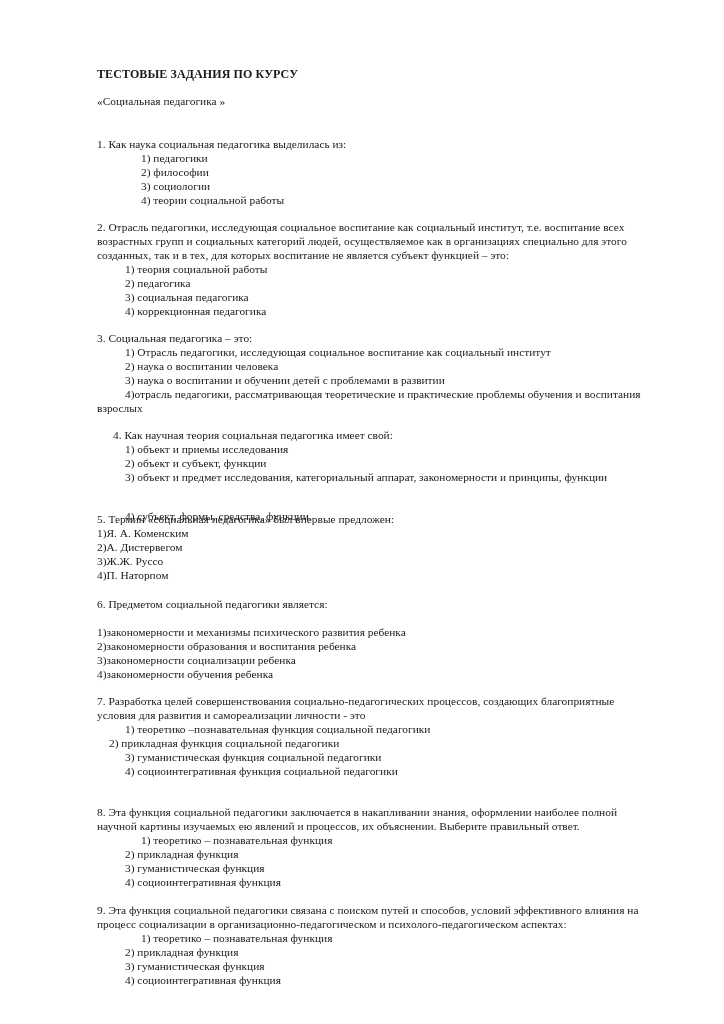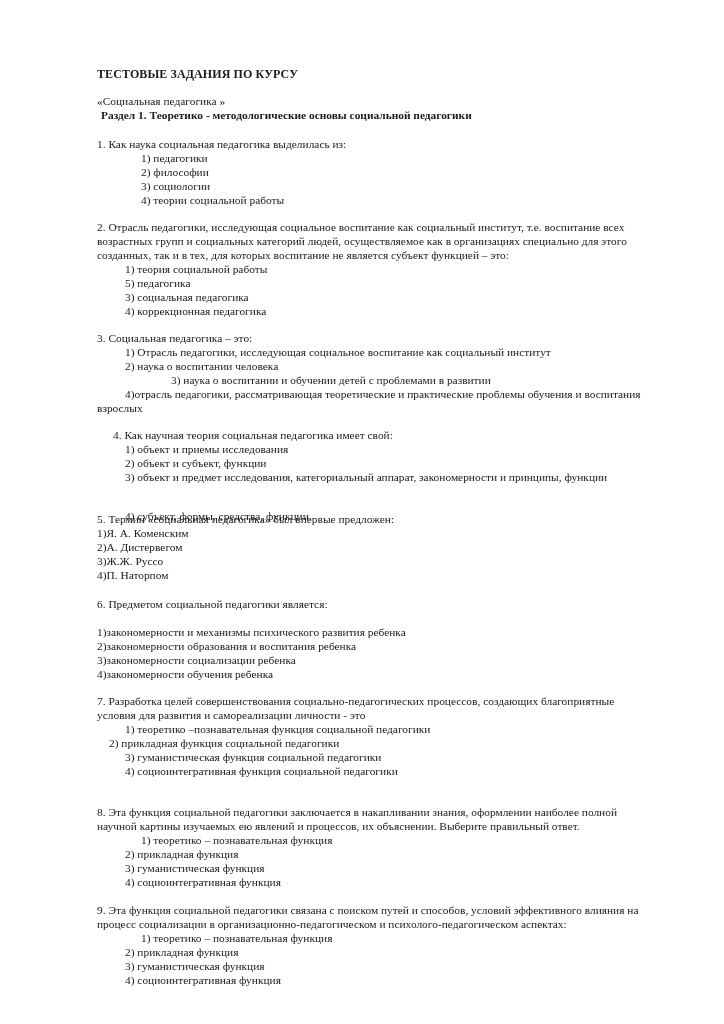--- a/index.html
+++ b/index.html
@@ -13,45 +13,44 @@
   .title { font-weight: bold; font-size: 12px; letter-spacing: 0.1px; }
   .bold { font-weight: bold; }
 </style>
 </head>
 <body>
 
 <div class="page">
 
   <div class="ln title" style="left:97px; top:68px;">ТЕСТОВЫЕ ЗАДАНИЯ ПО   КУРСУ</div>
   <div class="ln" style="left:97px; top:95px;">«Социальная педагогика »</div>
-  <div class="ln bold" style="left:101px; top:109px;">Раздел 1. Теоретико - методологические основы социальной педагогики</div>
 
   <div>
     <div class="ln" style="left:97px; top:138px;">1. Как наука социальная педагогика выделилась из:</div>
     <div class="ln" style="left:141px; top:152px;">1) педагогики</div>
     <div class="ln" style="left:141px; top:166px;">2) философии</div>
     <div class="ln" style="left:141px; top:180px;">3) социологии</div>
     <div class="ln" style="left:141px; top:194px;">4) теории социальной работы</div>
   </div>
 
   <div>
     <div class="ln" style="left:97px; top:221px;">2. Отрасль педагогики, исследующая социальное воспитание как социальный институт, т.е. воспитание всех</div>
     <div class="ln" style="left:97px; top:235px;">возрастных групп и социальных категорий людей, осуществляемое как в организациях специально для этого</div>
     <div class="ln" style="left:97px; top:249px;">созданных, так и в тех, для которых воспитание не является субъект функцией – это:</div>
     <div class="ln" style="left:125px; top:263px;">1) теория социальной работы</div>
-    <div class="ln" style="left:125px; top:277px;">5) педагогика</div>
+    <div class="ln" style="left:125px; top:277px;">2) педагогика</div>
     <div class="ln" style="left:125px; top:291px;">3) социальная педагогика</div>
     <div class="ln" style="left:125px; top:305px;">4) коррекционная педагогика</div>
   </div>
 
   <div>
     <div class="ln" style="left:97px; top:332px;">3. Социальная педагогика – это:</div>
     <div class="ln" style="left:125px; top:346px;">1) Отрасль педагогики, исследующая социальное воспитание как социальный институт</div>
     <div class="ln" style="left:125px; top:360px;">2) наука о воспитании человека</div>
-    <div class="ln" style="left:125px; top:374px;margin-left:46px;">3) наука о воспитании и обучении детей с проблемами в развитии</div>
+    <div class="ln" style="left:125px; top:374px;">3) наука о воспитании и обучении детей с проблемами в развитии</div>
     <div class="ln" style="left:125px; top:388px;">4)отрасль педагогики, рассматривающая теоретические и практические проблемы обучения и воспитания</div>
     <div class="ln" style="left:97px; top:402px;">взрослых</div>
   </div>
 
   <div>
     <div class="ln" style="left:97px; top:429px;margin-left:16px;">4. Как научная теория социальная педагогика имеет свой:</div>
     <div class="ln" style="left:125px; top:443px;">1) объект и приемы исследования</div>
     <div class="ln" style="left:125px; top:457px;">2) объект и субъект, функции</div>
     <div class="ln" style="left:125px; top:471px;">3) объект и предмет исследования, категориальный аппарат, закономерности и принципы, функции</div>
     <div class="ln" style="left:125px; top:485px;margin-top:25px;">4) субъект, формы, средства, функции.</div>

